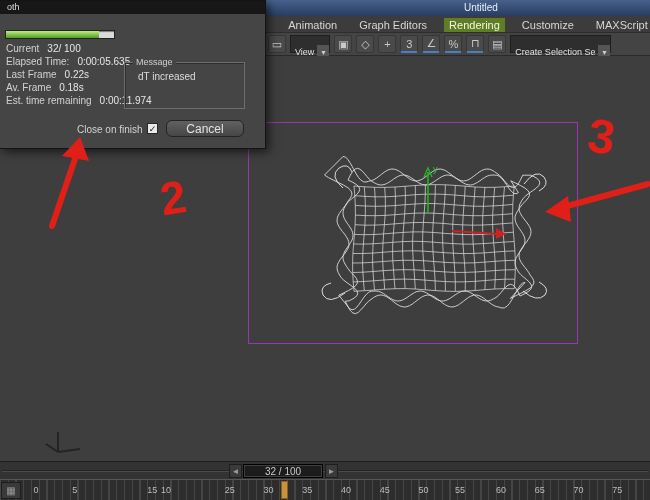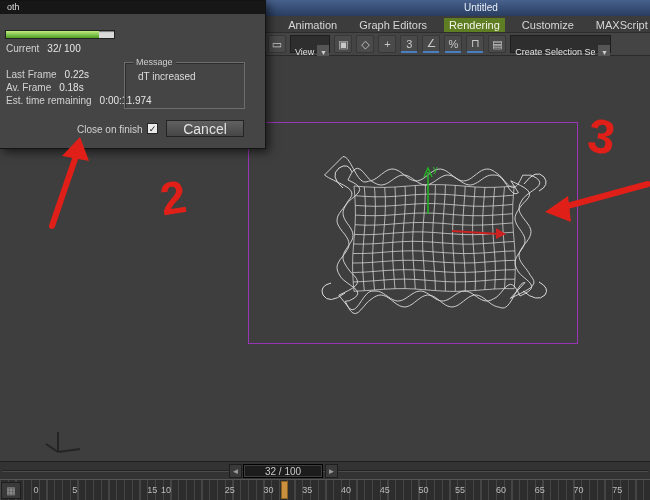--- a/index.html
+++ b/index.html
@@ -36,21 +36,21 @@
   .dialog-title{height:13px;background:#171717;color:#dedede;font-size:9px;line-height:13px;padding:0 7px}
   .progress{position:absolute;left:5px;top:29px;width:110px;height:9px;background:#dadada;border:1px solid #222;box-shadow:inset 1px 1px 1px rgba(0,0,0,.45)}
   .progress-fill{height:100%;background:linear-gradient(#bdee82,#4f9e22)}
   .drow{position:absolute;left:6px;font-size:10px;color:#d2d2d2;white-space:nowrap}
   .drow .val{margin-left:8px;color:#e6e6e6}
   .msg-group{position:absolute;left:124px;top:61px;width:121px;height:47px;border:1px solid #6e6e6e;box-shadow:1px 1px 0 #2e2e2e inset}
   .msg-label{position:absolute;top:-6px;left:8px;background:#454545;padding:0 3px;font-size:9px;color:#cfcfcf}
   .msg-text{position:absolute;left:13px;top:8px;font-size:10px;color:#dcdcdc}
   .cof-label{position:absolute;left:77px;top:123px;font-size:10px;color:#d2d2d2}
   .checkbox{position:absolute;left:147px;top:122px;width:11px;height:11px;background:#eaeaea;border:1px solid #262626;font-size:9px;line-height:10px;text-align:center;color:#101010;cursor:default}
-  .cancel-btn{position:absolute;left:166px;top:119px;width:78px;height:17px;background:linear-gradient(#616161,#464646);border:1px solid #242424;border-radius:0;color:#e2e2e2;font-size:14px;display:flex;align-items:center;justify-content:center;cursor:default}
+  .cancel-btn{position:absolute;left:166px;top:119px;width:78px;height:17px;background:linear-gradient(#616161,#464646);border:1px solid #242424;border-radius:6px;color:#e2e2e2;font-size:12px;display:flex;align-items:center;justify-content:center;cursor:default}
 
   
   .timeslider{position:absolute;left:0;right:0;top:461px;height:18px;background:#333;border-top:1px solid #1f1f1f}
   .ts-track{position:absolute;left:2px;right:2px;top:8px;height:2px;background:#232323;border-bottom:1px solid #4b4b4b}
   .ts-arrow{position:absolute;top:2px;width:13px;height:14px;background:#3a3a3a;border:1px solid #1e1e1e;color:#9c9c9c;font-size:8px;display:flex;align-items:center;justify-content:center;cursor:default}
   .ts-handle{position:absolute;left:243px;top:2px;width:80px;height:14px;background:#1c1c1c;border:1px solid #000;box-shadow:inset 0 0 0 1px #3e3e3e;color:#cacaca;font-size:10px;display:flex;align-items:center;justify-content:center;cursor:default}
 
   
   .ruler{position:absolute;left:0;right:0;top:479px;height:21px;background:#2d2d2d;border-top:1px solid #565656;background-image:repeating-linear-gradient(90deg,#454545 0,#454545 1px,transparent 1px,transparent 7.75px)}
   .ruler-tick{position:absolute;top:5px;transform:translateX(-50%);font-size:9px;color:#bcbcbc;z-index:2}
@@ -152,20 +152,23 @@
   </svg>
 
   <div class="dialog">
     <div class="dialog-title">oth</div>
     <div class="progress">
       <div class="progress-fill" style="width: 86%;"></div>
     </div>
     <div class="drow" style="top:42px">
       <span>Current</span><span class="val">32/ 100</span>
     </div>
+    <div class="drow" style="top:55px">
+      <span>Elapsed Time:</span><span class="val">0:00:05.635</span>
+    </div>
     <div class="drow" style="top:68px">
       <span>Last Frame</span><span class="val">0.22s</span>
     </div>
     <div class="drow" style="top:81px">
       <span>Av. Frame</span><span class="val">0.18s</span>
     </div>
     <div class="drow" style="top:94px">
       <span>Est. time remaining</span><span class="val">0:00:11.974</span>
     </div>
     <div class="msg-group">

